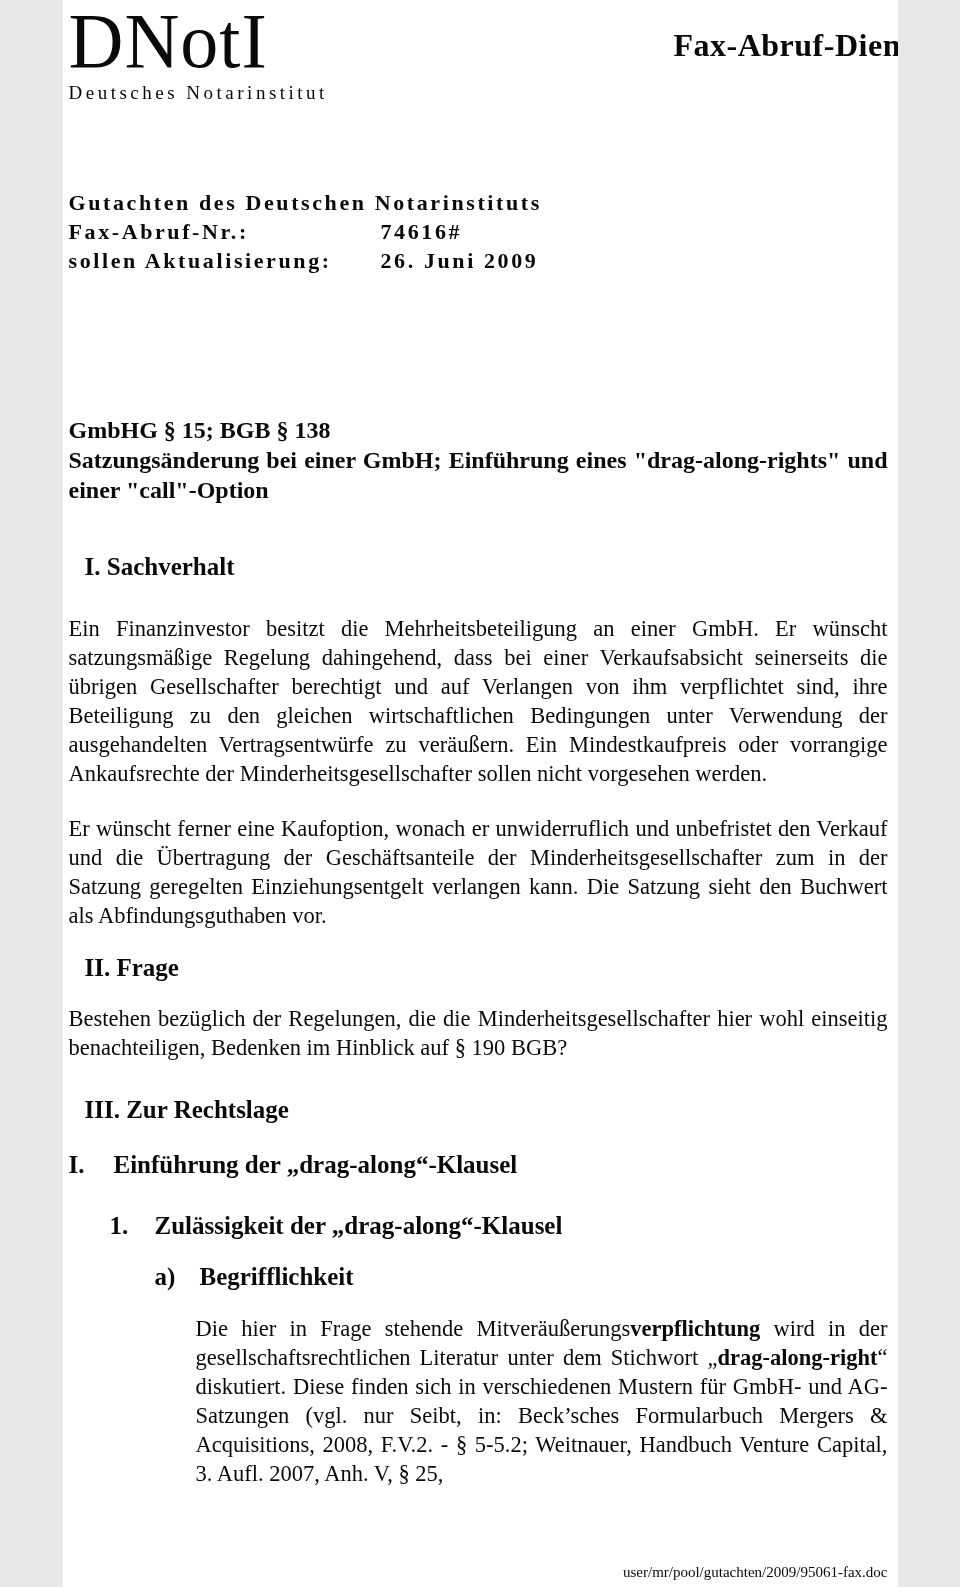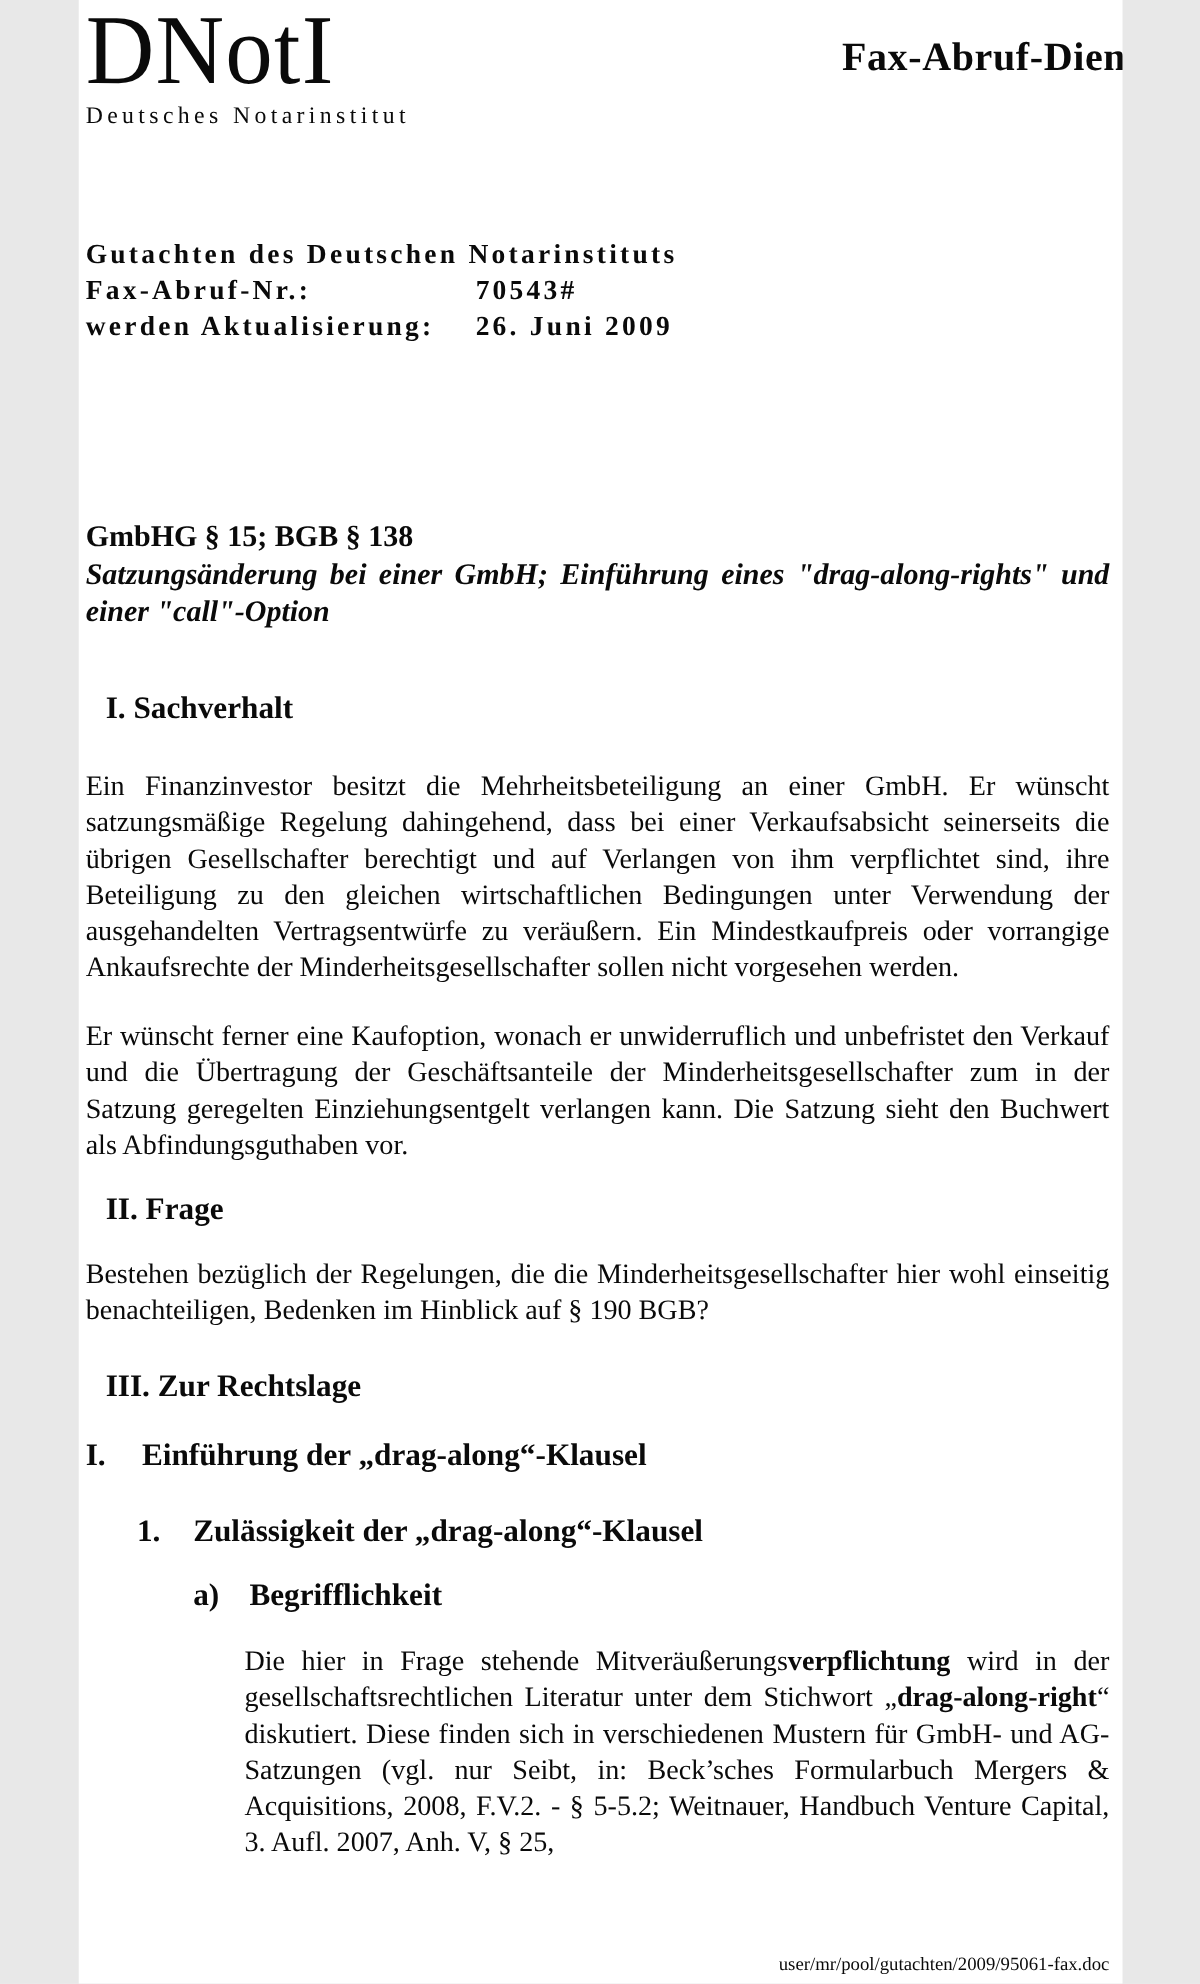--- a/index.html
+++ b/index.html
@@ -37,21 +37,21 @@
     font-weight: bold;
     letter-spacing: 0.5px;
     white-space: nowrap;
   }
   
   .meta { margin-top: 84px; font-weight: bold; font-size: 22px; letter-spacing: 2.6px; }
   .meta-row { line-height: 29px; white-space: nowrap; }
   .meta-label { display: inline-block; width: 312px; }
   
   .subject { margin-top: 140px; font-weight: bold; font-size: 24px; line-height: 30px; }
-  .subject-title { text-align: justify; font-style: italic; }
+  .subject-title { text-align: justify; }
   
   .h2 { margin: 16px; margin-top: 48px; font-size: 25px; line-height: 28px; font-weight: bold; }
   .h2.frage { margin-top: 24px; }
   .h2.rechtslage { margin-top: 34px; }
   .para {
     margin: 0;
     font-size: 22.5px;
     line-height: 29px;
     text-align: justify;
   }
@@ -91,24 +91,24 @@
     <div>
       <div class="logo-main">DNotI</div>
       <div class="logo-sub">Deutsches Notarinstitut</div>
     </div>
     <div class="fax-title">Fax-Abruf-Dienst</div>
   </div>
 
   <div class="meta">
     <div class="meta-row">Gutachten des Deutschen Notarinstituts</div>
     <div class="meta-row">
-      <span class="meta-label">Fax-Abruf-Nr.:</span><span>70543#</span>
+      <span class="meta-label">Fax-Abruf-Nr.:</span><span>74616#</span>
     </div>
     <div class="meta-row">
-      <span class="meta-label">werden Aktualisierung:</span><span>26. Juni 2009</span>
+      <span class="meta-label">sollen Aktualisierung:</span><span>26. Juni 2009</span>
     </div>
   </div>
 
   <div class="subject">
     <div>GmbHG § 15; BGB § 138</div>
     <div class="subject-title">Satzungsänderung bei einer GmbH; Einführung eines "drag-along-rights" und einer "call"-Option</div>
   </div>
 
   <h2 class="h2">I. Sachverhalt</h2>
   <p class="para p1">Ein Finanzinvestor besitzt die Mehrheitsbeteiligung an einer GmbH. Er wünscht satzungsmäßige Regelung dahingehend, dass bei einer Verkaufsabsicht seinerseits die übrigen Gesellschafter berechtigt und auf Verlangen von ihm verpflichtet sind, ihre Beteiligung zu den gleichen wirtschaftlichen Bedingungen unter Verwendung der ausgehandelten Vertragsentwürfe zu veräußern. Ein Mindestkaufpreis oder vorrangige Ankaufsrechte der Minderheitsgesellschafter sollen nicht vorgesehen werden.</p>

